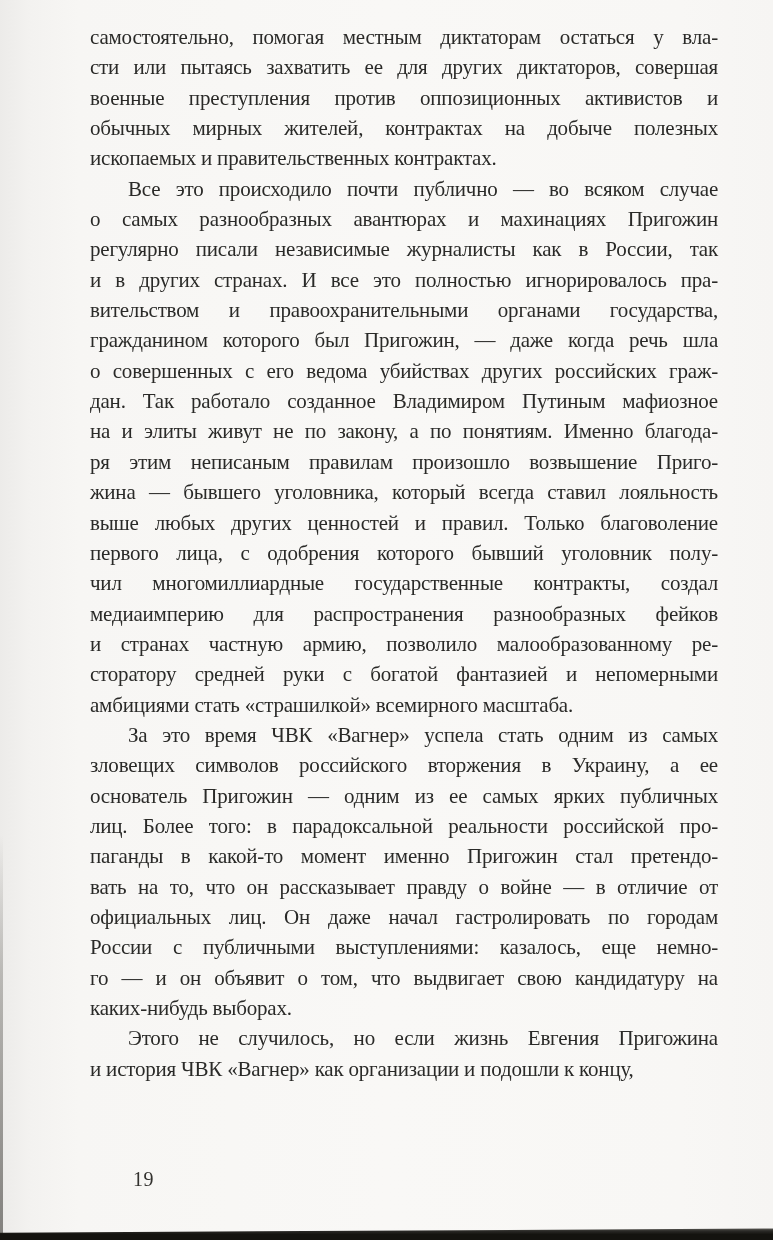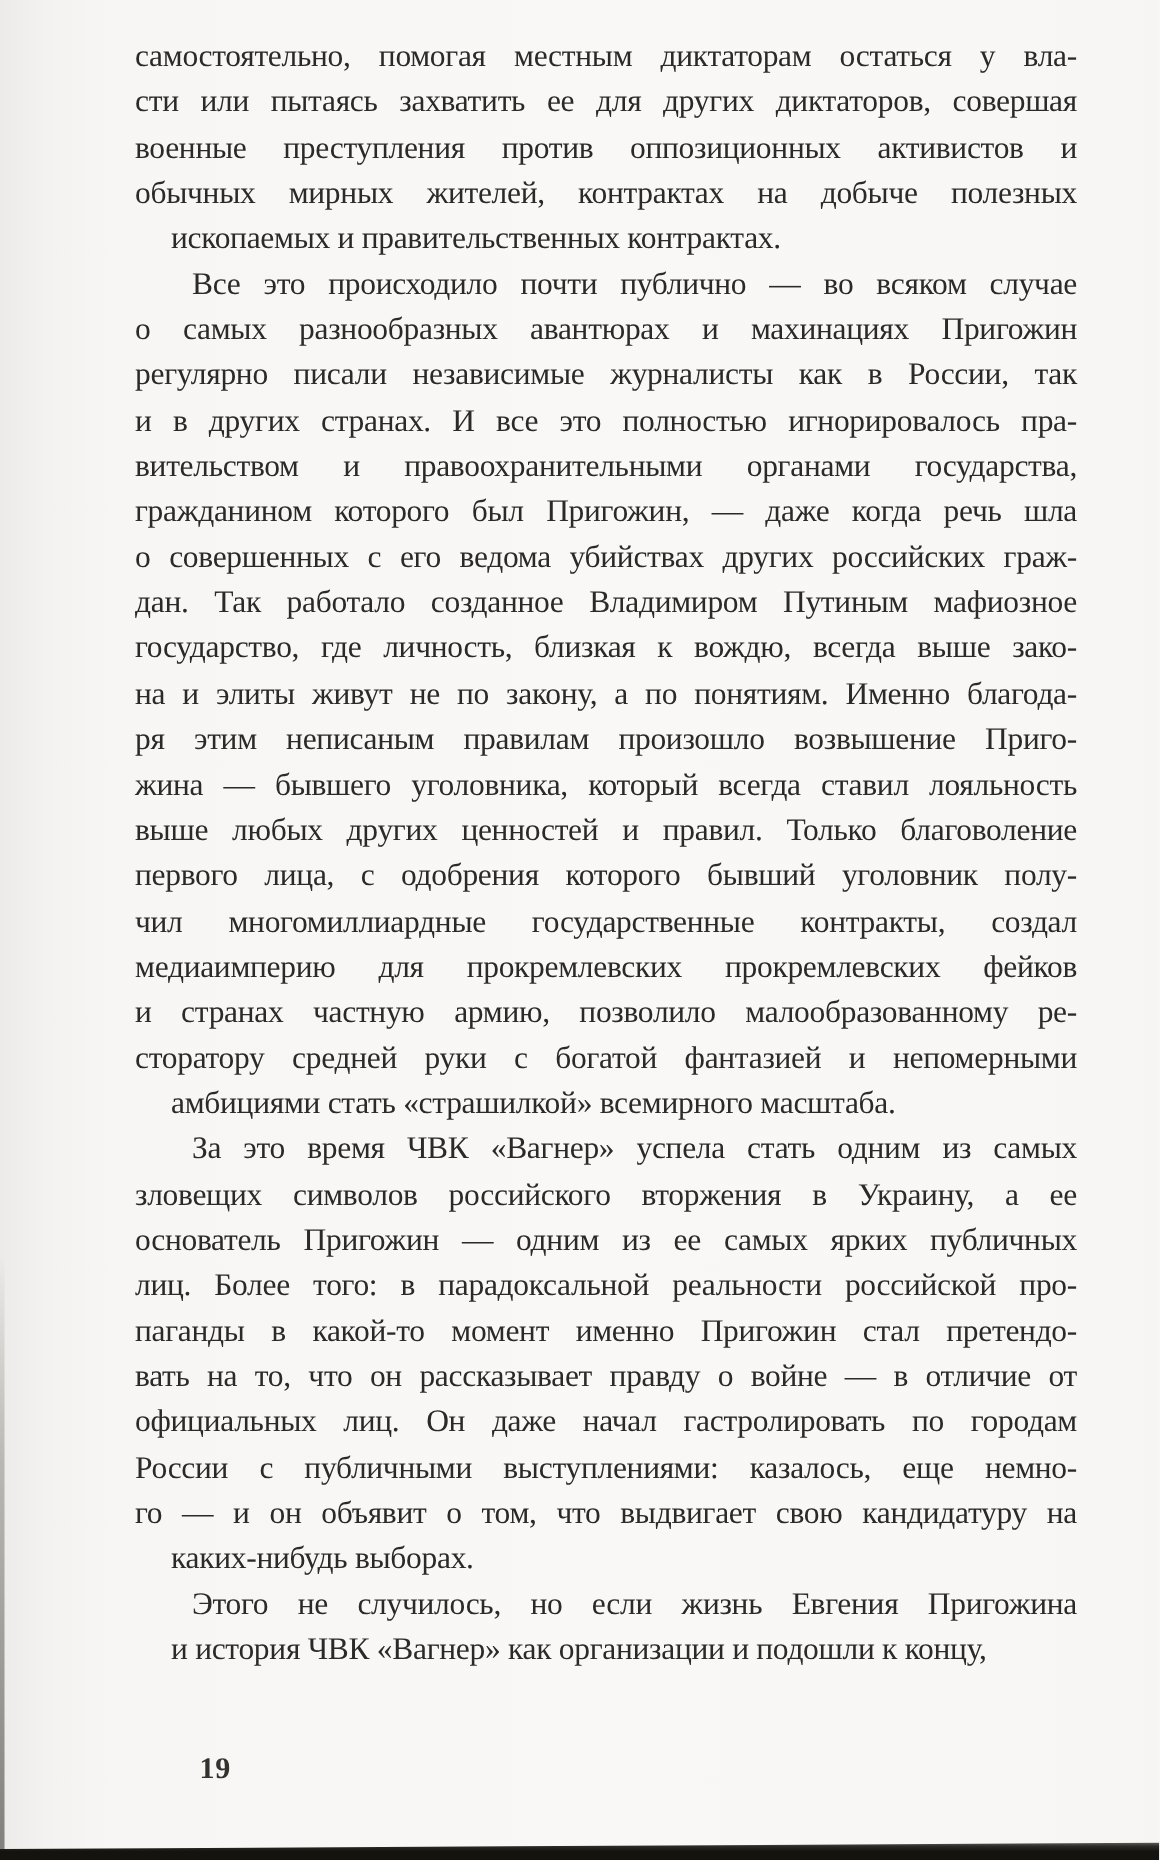--- a/index.html
+++ b/index.html
@@ -40,33 +40,31 @@
     margin: 0;
   }
   .line {
     line-height: 30.35px;
     text-align: justify;
     text-align-last: justify;
     white-space: nowrap;
   }
   .line.last {
     text-align-last: left;
-    margin-left: 24px;
   }
   .line.first {
     text-indent: 38px;
   }
   .page-number {
     position: absolute;
     left: 133px;
     top: 1168px;
     font-size: 20px;
     color: #33322f;
     letter-spacing: 0.5px;
-    font-weight: bold;
   }
   
   .left-scan-edge {
     position: absolute;
     left: 0;
     top: 835px;
     bottom: 6px;
     width: 3px;
     background: linear-gradient(180deg,
       rgba(90, 88, 82, 0) 0%,
@@ -98,28 +96,27 @@
       </div>
       <div class="paragraph">
         <div class="line first">Все это происходило почти публично — во всяком случае</div>
         <div class="line">о самых разнообразных авантюрах и махинациях Пригожин</div>
         <div class="line">регулярно писали независимые журналисты как в России, так</div>
         <div class="line">и в других странах. И все это полностью игнорировалось пра-</div>
         <div class="line">вительством и правоохранительными органами государства,</div>
         <div class="line">гражданином которого был Пригожин, — даже когда речь шла</div>
         <div class="line">о совершенных с его ведома убийствах других российских граж-</div>
         <div class="line">дан. Так работало созданное Владимиром Путиным мафиозное</div>
-        <div class="line">государство, где личность, близкая к вождю, всегда выше зако-</div>
         <div class="line">на и элиты живут не по закону, а по понятиям. Именно благода-</div>
         <div class="line">ря этим неписаным правилам произошло возвышение Приго-</div>
         <div class="line">жина — бывшего уголовника, который всегда ставил лояльность</div>
         <div class="line">выше любых других ценностей и правил. Только благоволение</div>
         <div class="line">первого лица, с одобрения которого бывший уголовник полу-</div>
         <div class="line">чил многомиллиардные государственные контракты, создал</div>
-        <div class="line">медиаимперию для прокремлевских прокремлевских фейков</div>
+        <div class="line">медиаимперию для распространения разнообразных фейков</div>
         <div class="line">и странах частную армию, позволило малообразованному ре-</div>
         <div class="line">сторатору средней руки с богатой фантазией и непомерными</div>
         <div class="line last">амбициями стать «страшилкой» всемирного масштаба.</div>
       </div>
       <div class="paragraph">
         <div class="line first">За это время ЧВК «Вагнер» успела стать одним из самых</div>
         <div class="line">зловещих символов российского вторжения в Украину, а ее</div>
         <div class="line">основатель Пригожин — одним из ее самых ярких публичных</div>
         <div class="line">лиц. Более того: в парадоксальной реальности российской про-</div>
         <div class="line">паганды в какой-то момент именно Пригожин стал претендо-</div>

